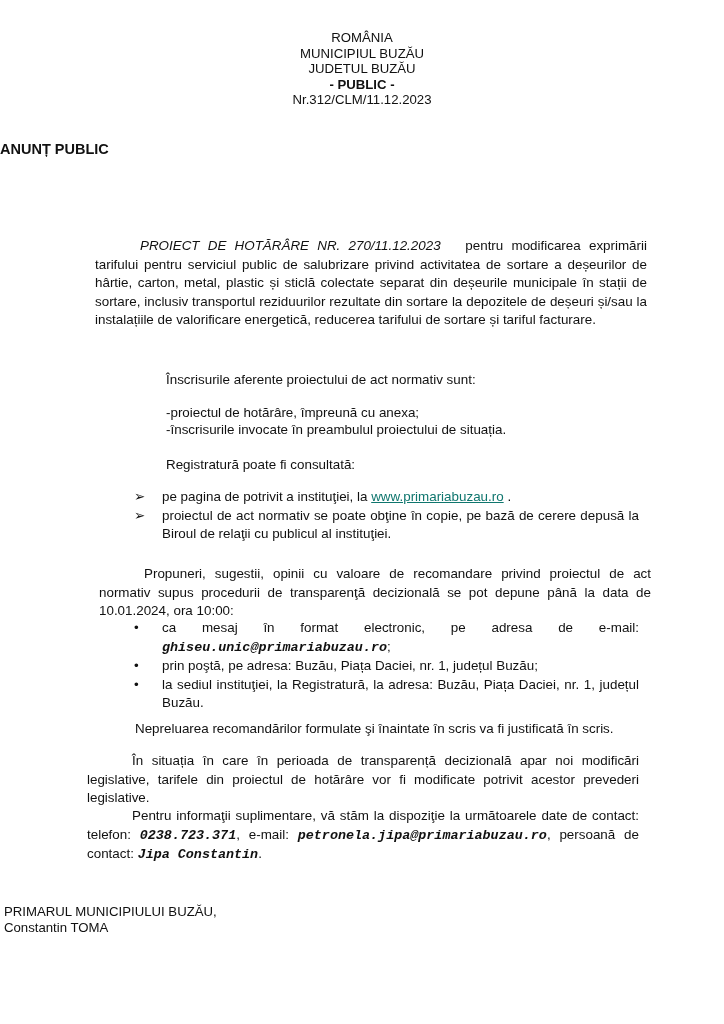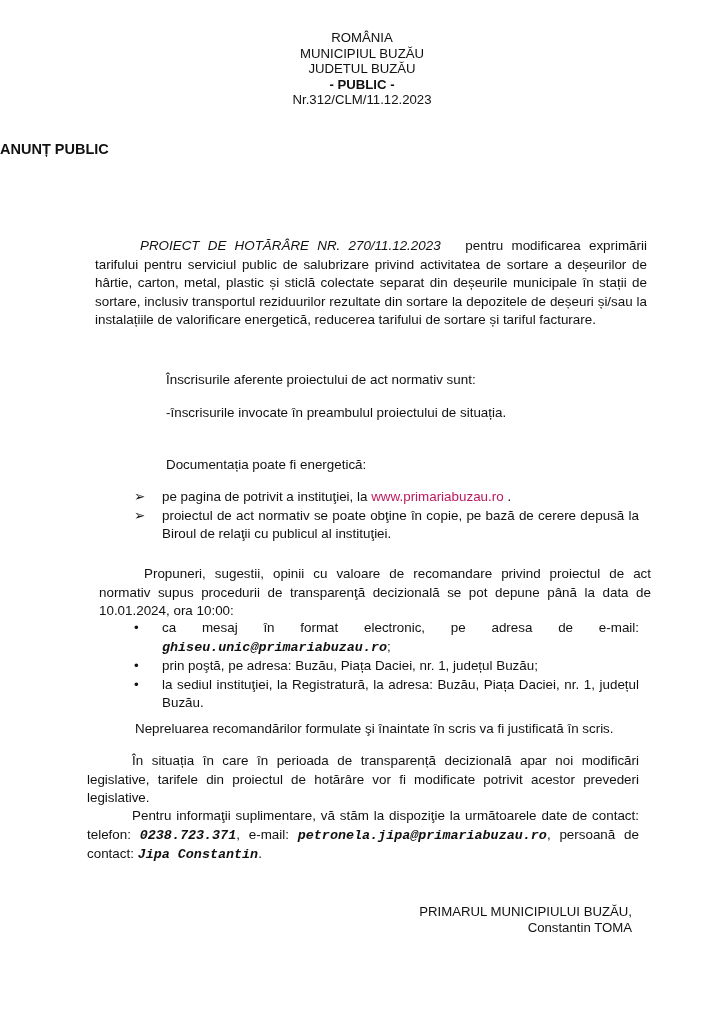--- a/index.html
+++ b/index.html
@@ -9,24 +9,24 @@
   .header { position:absolute; top:30px; left:0; width:724px; text-align:center; line-height:15.5px; font-size:13.2px; }
   .header .bold { font-weight:bold; }
   .title { position:absolute; top:141px; left:0; width:724px; text-align:left; font-weight:bold; font-size:14.5px; }
   .blk { position:absolute; left:87px; width:552px; line-height:18.6px; text-align:justify; }
   .indent { text-indent:45px; }
   .justify-last { text-align-last:justify; }
   .plain { position:absolute; left:120px; line-height:17px;margin-left:46px; }
   .list { position:absolute; left:132px; width:507px; margin:0; padding:0; list-style:none; line-height:18.6px; }
   .list li { position:relative; padding-left:30px; text-align:justify; }
   .list li .mk { position:absolute; left:2px; top:0; }
-  .link { color:#be185d; }
+  .link { color:#0f766e; text-decoration:underline; }
   .bi { font-weight:bold; font-style:italic;font-family:Liberation Mono, monospace; }
   .it { font-style:italic; }
-  .sign { position:absolute; top:904px; left:16px; width:616px; text-align:right; line-height:16px; font-size:13.2px; }
+  .sign { position:absolute; top:904px; left:4px; width:616px; text-align:left; line-height:16px; font-size:13.2px; }
 </style>
 </head>
 <body>
 
 <div class="page">
 
   <div class="header">
     <div>ROMÂNIA</div>
     <div>MUNICIPIUL BUZĂU</div>
     <div>JUDETUL BUZĂU</div>
@@ -37,24 +37,25 @@
   <div class="title">ANUNȚ PUBLIC</div>
 
 
   <p class="blk indent" style="top:229px;margin:8px;">
     <span class="it">PROIECT DE HOTĂRÂRE NR. 270/11.12.2023</span>&nbsp;&nbsp;
     <span>pentru modificarea exprimării tarifului pentru serviciul public de salubrizare privind activitatea de sortare a deșeurilor de hârtie, carton, metal, plastic și sticlă colectate separat din deșeurile municipale în stații de sortare, inclusiv transportul reziduurilor rezultate din sortare la depozitele de deșeuri și/sau la instalațiile de valorificare energetică, reducerea tarifului de sortare și tariful facturare.</span>
   </p>
 
   <div class="plain" style="top:371px;">Înscrisurile aferente proiectului de act normativ sunt:</div>
   <div class="plain" style="top:404px;">
+    <div>-proiectul de hotărâre, împreună cu anexa;</div>
     <div>-înscrisurile invocate în preambulul proiectului de situația.</div>
   </div>
 
-  <div class="plain" style="top:456px;">Documentația poate fi energetică:</div>
+  <div class="plain" style="top:456px;">Registratură poate fi consultată:</div>
 
   <ul class="list" style="top:488px;">
     <li>
       <span class="mk">➢</span>
       <span>pe pagina de potrivit a instituţiei, la</span>
       <a class="link">www.primariabuzau.ro</a><span> .</span>
     </li>
     <li>
       <span class="mk">➢</span>
       <span>proiectul de act normativ se poate obţine în copie, pe bază de cerere depusă la Biroul de relaţii cu publicul al instituţiei.</span>

